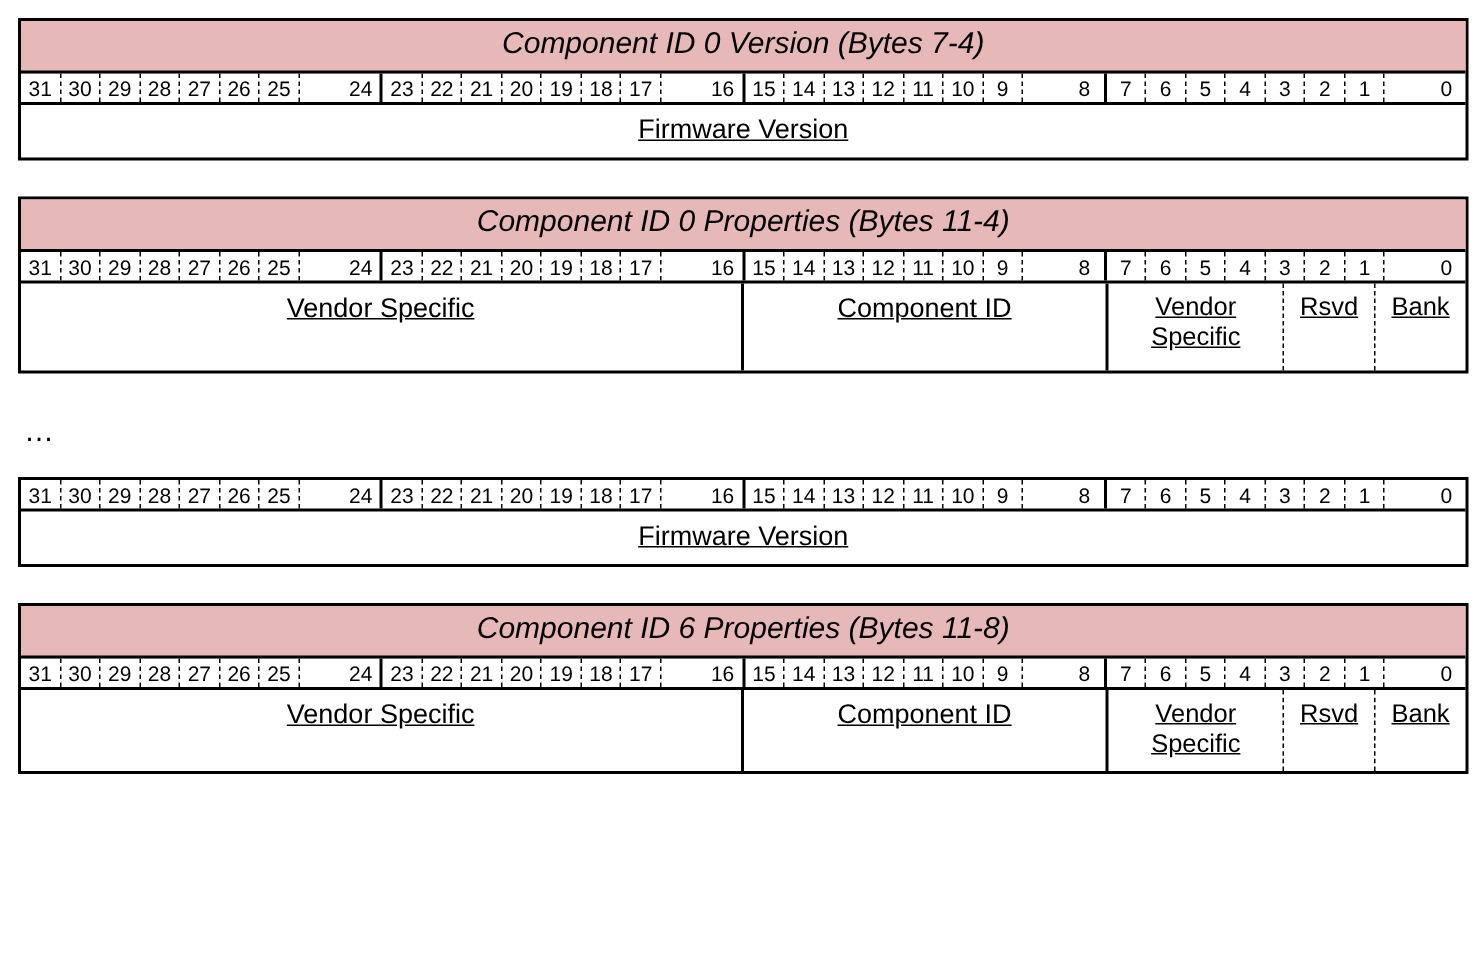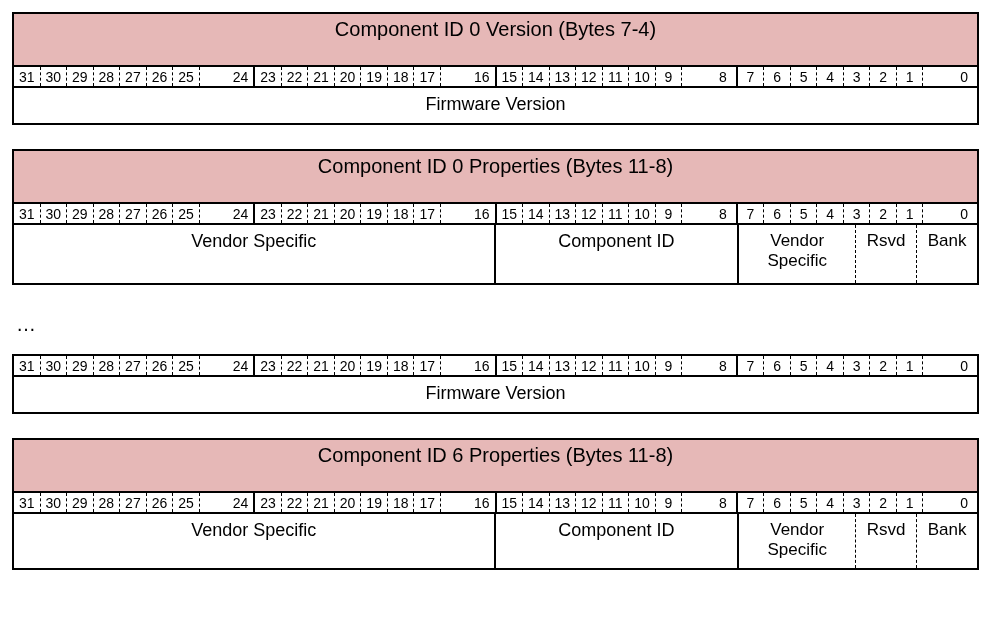--- a/index.html
+++ b/index.html
@@ -12,22 +12,23 @@
   }
   .reg-block {
     border: 2.5px solid #000;
     margin-bottom: 24px;
     width: 963px;
   }
   .title {
     background: #e6b8b7;
     text-align: center;
     font-size: 20px;
-    padding: 4px 0 24px 0;
+    padding: 4px 0 6px 0;
     border-bottom: 2.5px solid #000;
+    font-style: italic;
   }
   .bits-row {
     display: flex;
     border-bottom: 2.5px solid #000;
   }
   .bits-byte {
     flex: 1 1 0;
     display: flex;
     border-right: 2.5px solid #000;
   }
@@ -44,20 +45,21 @@
   .fields-row { display: flex; }
   .f-cell {
     text-align: center;
     font-size: 18px;
     padding: 6px 2px 8px 2px;
     border-right: 2.5px solid #000;
     box-sizing: border-box;
     display: flex;
     align-items: flex-start;
     justify-content: center;
+    text-decoration: underline;
   }
   .f-cell:last-child { border-right: none; }
   .f-sub {
     border-right: 1px dashed #000;
     box-sizing: border-box;
     text-align: center;
     font-size: 17px;
     padding: 6px 2px 8px 2px;
     display: flex;
     align-items: flex-start;
@@ -116,21 +118,21 @@
         <div class="bit-cell">1</div>
         <div class="bit-cell">0</div>
       </div>
   </div>
   <div class="fields-row">
     <div class="f-cell" style="flex:32">Firmware Version</div>
   </div>
 </div>
 
 <div class="reg-block">
-  <div class="title">Component ID 0 Properties (Bytes 11-8)</div>
+  <div class="title">Component ID 0 Properties (Bytes 11-4)</div>
   <div class="bits-row">
     <div class="bits-byte">
         <div class="bit-cell">31</div>
         <div class="bit-cell">30</div>
         <div class="bit-cell">29</div>
         <div class="bit-cell">28</div>
         <div class="bit-cell">27</div>
         <div class="bit-cell">26</div>
         <div class="bit-cell">25</div>
         <div class="bit-cell">24</div>

